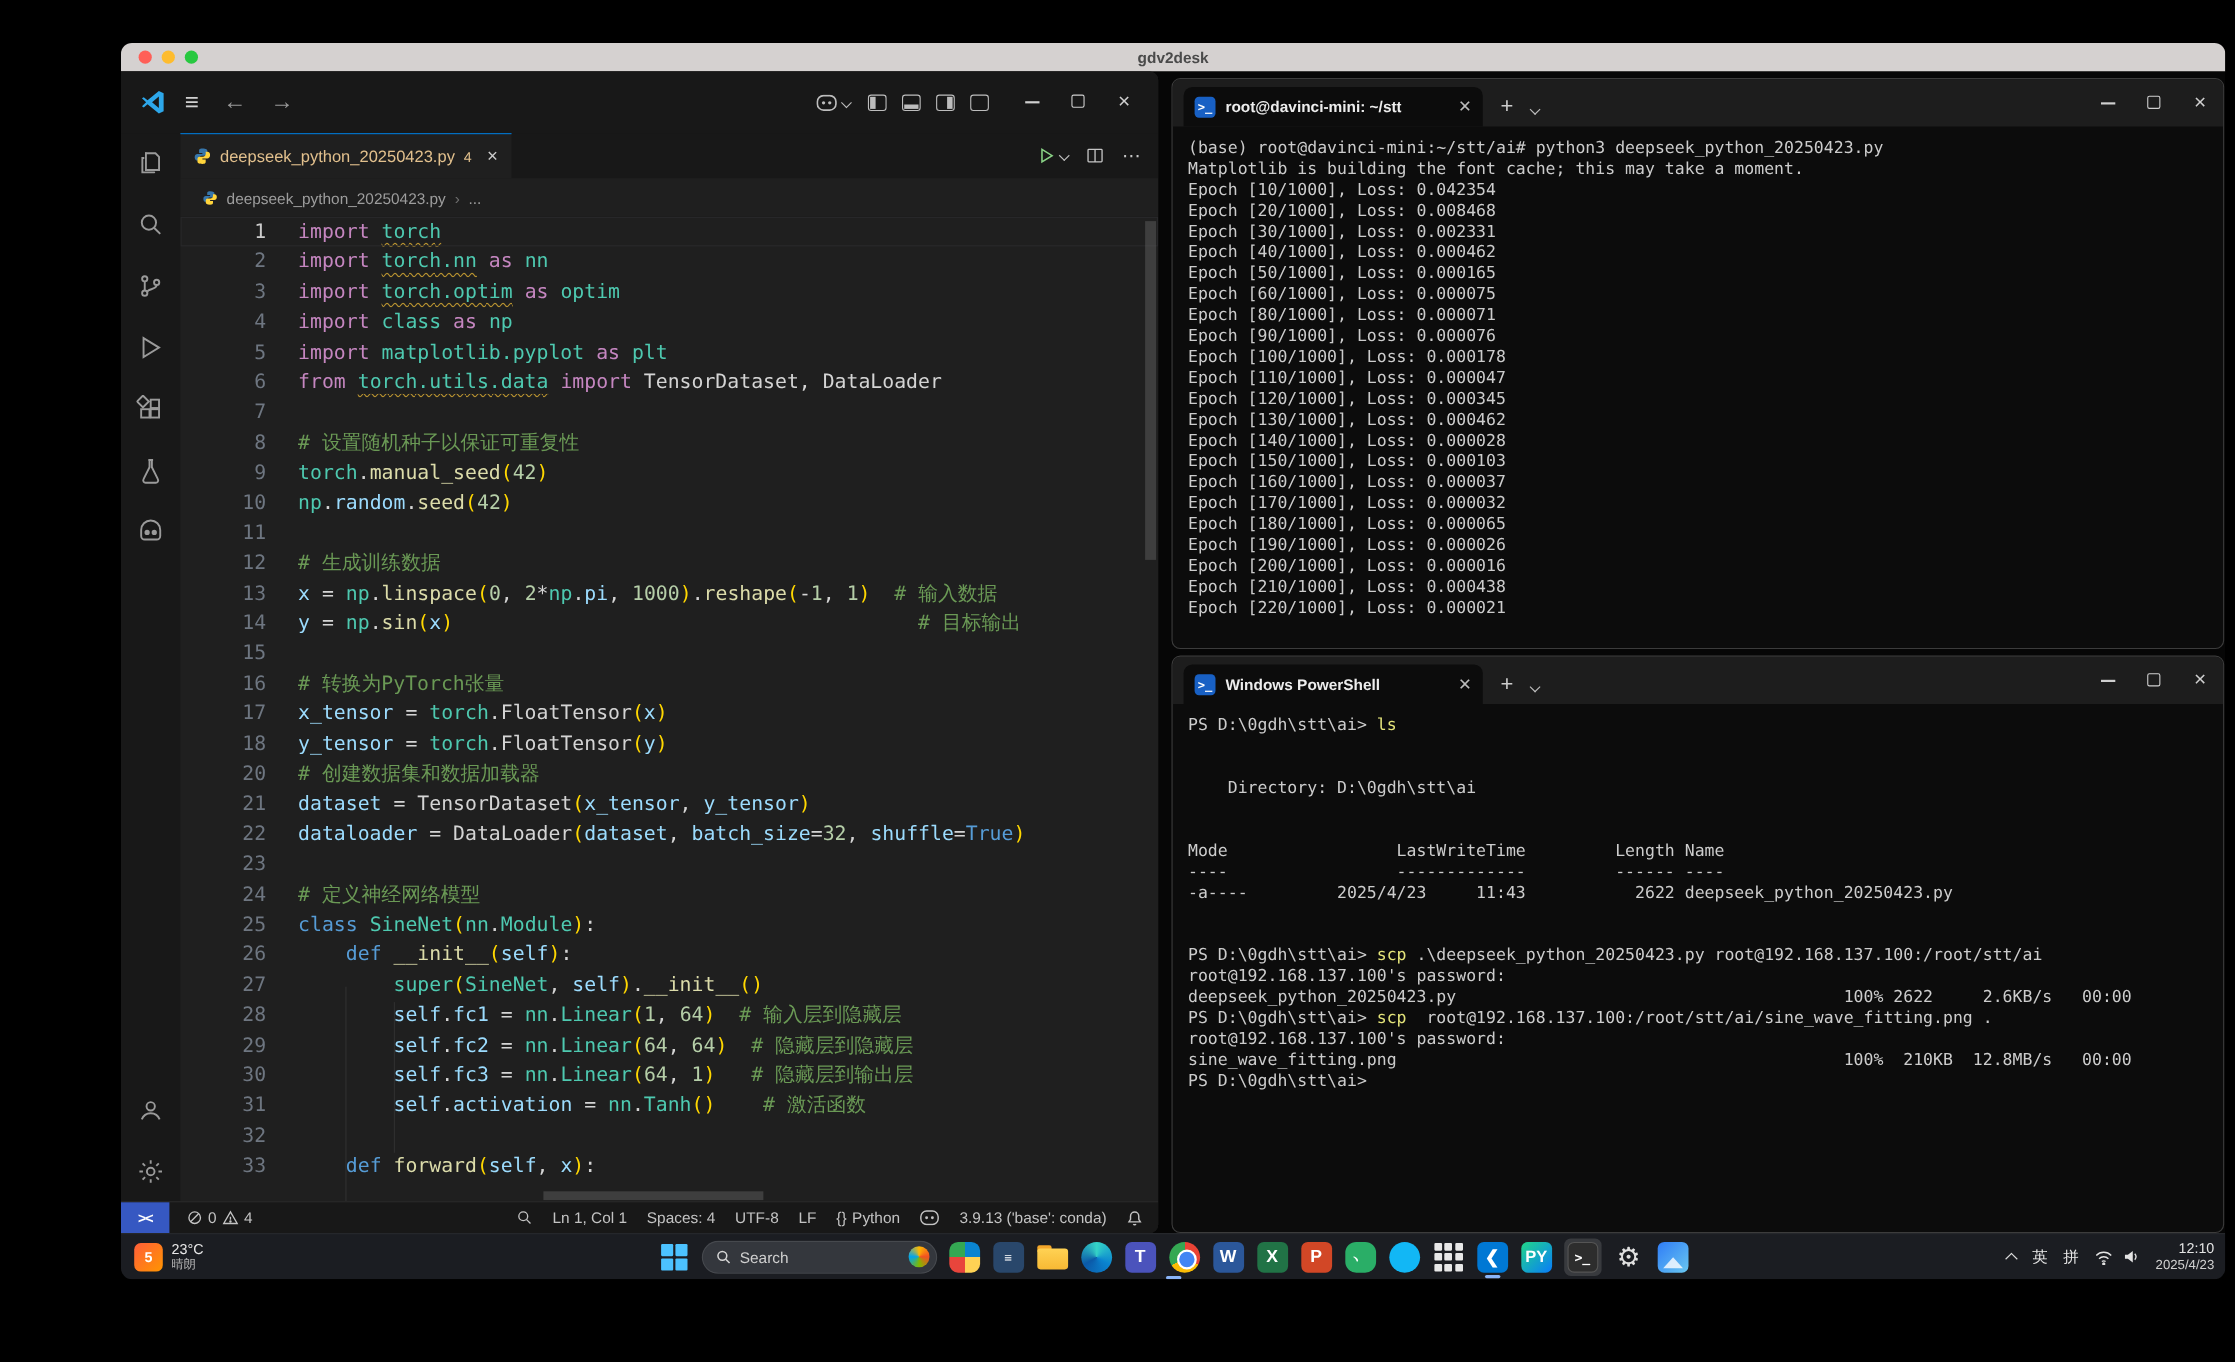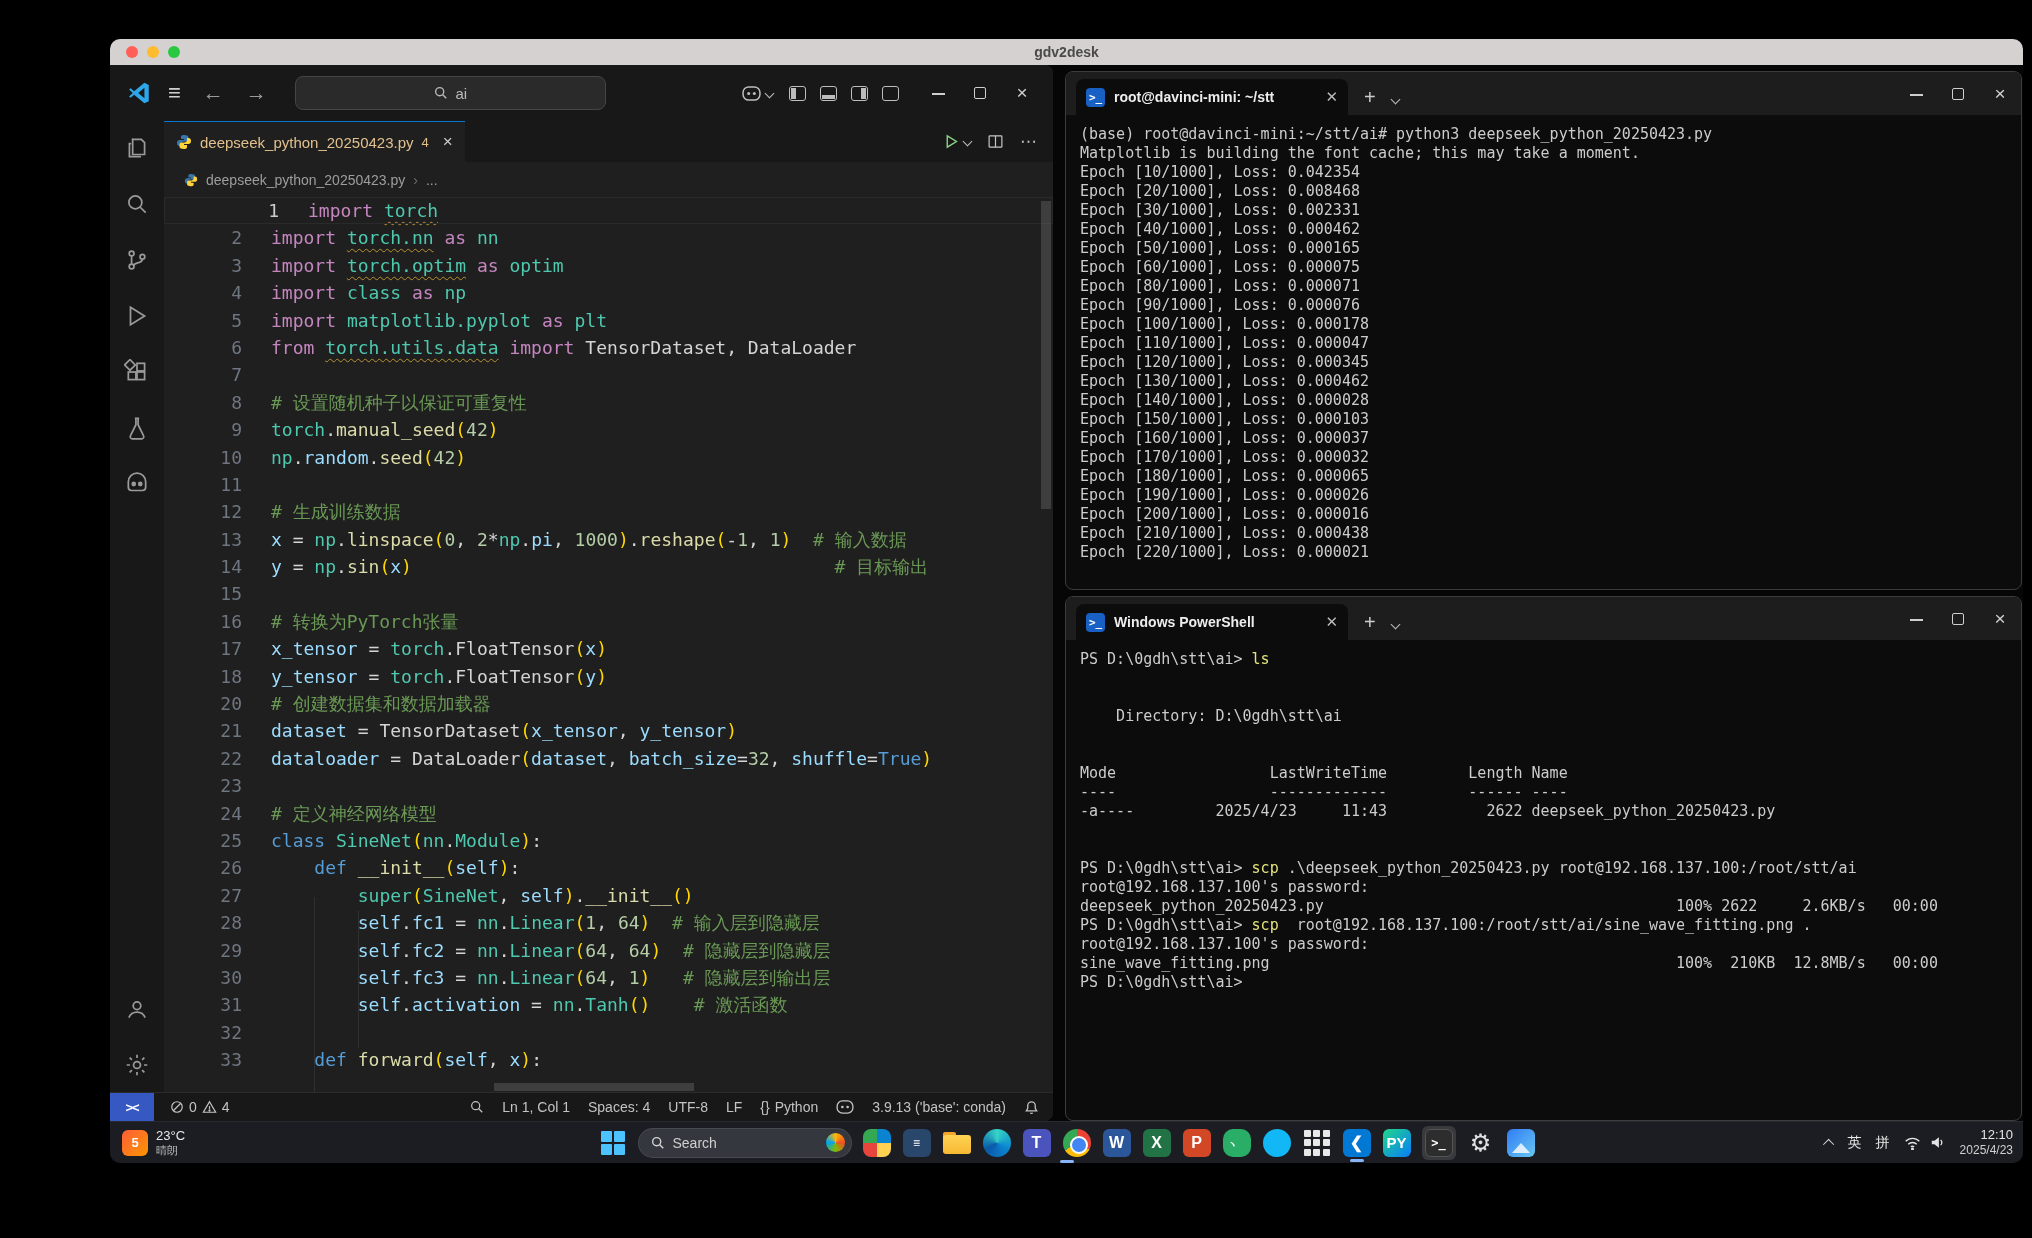--- a/index.html
+++ b/index.html
@@ -52,21 +52,21 @@
   .tab-name { color:#e2c08d; font-size:15px; }
   .tab-badge { color:#e2c08d; font-size:13px; }
   .tab-close { color:#cccccc; font-size:17px; margin-left:6px; }
   .editor-actions { margin-left:auto; display:flex; align-items:center; gap:16px; padding-right:14px; color:#c5c5c5; }
   .breadcrumb { height:35px; display:flex; align-items:center; gap:8px; padding-left:20px;
                 color:#9d9d9d; font-size:14px; background:#1f1f1f; }
 
   .editor { position:relative; flex:1; overflow:hidden; background:#1f1f1f;
             font-family:"DejaVu Sans Mono", monospace; font-size:18px; }
   .code-line { height:27.4px; line-height:27.4px; white-space:pre; }
-  .code-line.current { outline:1px solid #2a2a2c; outline-offset:-1px;padding-left:37px; }
+  .code-line.current { outline:1px solid #2a2a2c; outline-offset:-1px; }
   .line-num { display:inline-block; width:78px; text-align:right; color:#6e7681; margin-right:29px; }
   .current .line-num { color:#cccccc; }
   .tk-kw{color:#c586c0;} .tk-ctl{color:#569cd6;} .tk-mod{color:#4ec9b0;}
   .tk-modw{color:#4ec9b0; text-decoration:underline wavy #b8922f; text-underline-offset:4px; text-decoration-thickness:1px;}
   .tk-fn{color:#dcdcaa;text-align:right;} .tk-var{color:#9cdcfe;} .tk-num{color:#b5cea8;}
   .tk-com{color:#6a9955;} .tk-pln{color:#d4d4d4;} .tk-gold{color:#ffd700;}
   .guide { position:absolute; width:1px; background:#303030; }
   .vsb { position:absolute; right:2px; top:4px; width:10px; height:308px; background:rgba(121,121,121,.35); }
   .hsb { position:absolute; bottom:1px; left:330px; width:200px; height:8px; background:rgba(121,121,121,.35); }
 
@@ -165,27 +165,20 @@
   <div class="desktop">
 
     <div class="vsc">
       <div class="vsc-title">
         <svg class="vsc-logo" viewBox="0 0 24 24">
           <path d="M17 2.5 L21 4.5 L21 19.5 L17 21.5 L7.5 13.7 L4.3 16.3 L2.8 15.3 L6.3 12 L2.8 8.7 L4.3 7.7 L7.5 10.3 Z M17 7.2 L11.3 12 L17 16.8 Z" fill="#2da7ea"></path>
         </svg>
         <span class="hamburger">≡</span>
         <span class="navarrow">←</span>
         <span class="navarrow">→</span>
-        <div class="cmdcenter">
-          <svg width="14" height="14" viewBox="0 0 16 16">
-              <circle cx="6.5" cy="6.5" r="4.6" fill="none" stroke="#b8b8b8" stroke-width="1.6"></circle>
-              <line x1="10" y1="10" x2="14" y2="14" stroke="#b8b8b8" stroke-width="1.6"></line>
-            </svg>
-          <span>ai</span>
-        </div>
         <div style="flex:1.15"></div>
         <div class="ti" style="gap:5px; margin-right:16px">
           <svg width="19" height="15" viewBox="0 0 20 16">
               <rect x="1" y="1" width="18" height="14" rx="6" fill="none" stroke="#bdbdbd" stroke-width="1.6"></rect>
               <circle cx="7" cy="8" r="1.6" fill="#bdbdbd"></circle>
               <circle cx="13" cy="8" r="1.6" fill="#bdbdbd"></circle>
             </svg>
           <span class="chev"></span>
         </div>
         <div class="ti" style="gap:14px; margin-right:18px">

